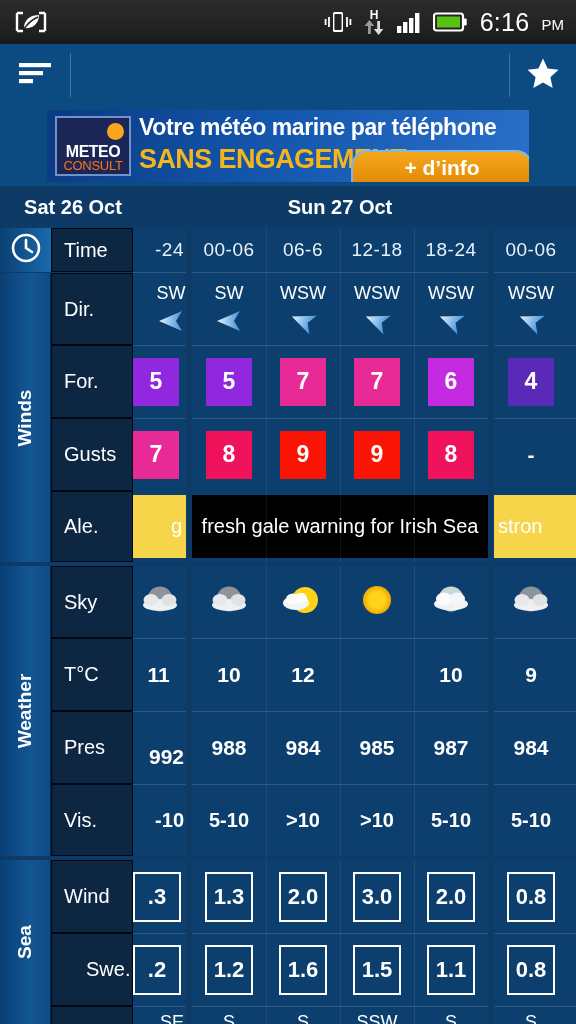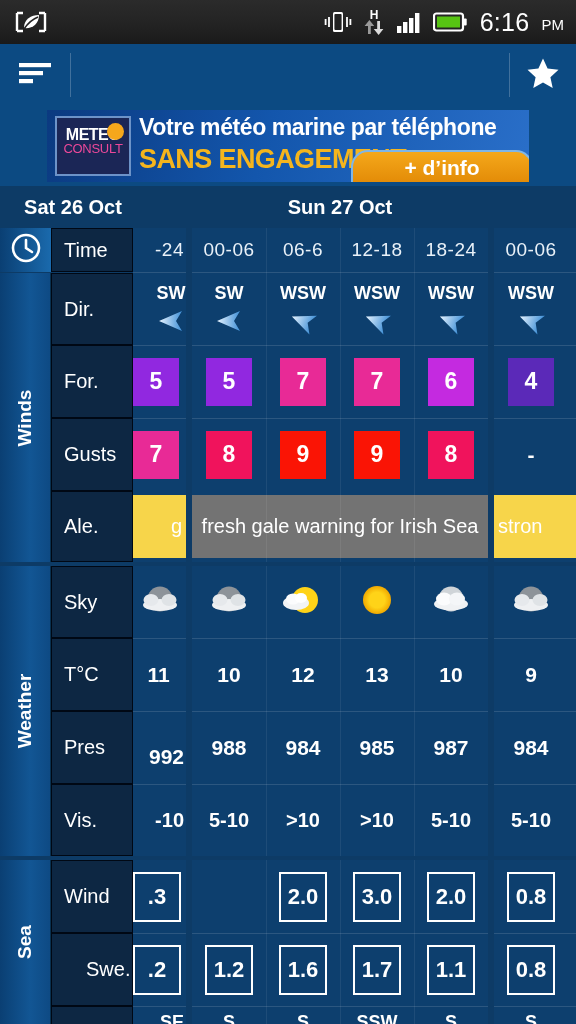--- a/index.html
+++ b/index.html
@@ -47,21 +47,21 @@
     position: relative; width: 482px; height: 72px; overflow: hidden;
     background: linear-gradient(105deg, #0b3a80 0%, #1356ac 45%, #2a6fc9 100%);
   }
   .ad-logo {
     position: absolute; left: 8px; top: 6px; width: 76px; height: 60px;
     background: #1b2656; border: 2px solid #6d93c8;
     display: flex; flex-direction: column; justify-content: flex-end; overflow: hidden;
   }
   .ad-logo-dot { position: absolute; right: 5px; top: 5px; width: 17px; height: 17px; border-radius: 50%; background: #f6a71b; }
   .ad-logo-l1 { color: #fff; font-size: 16px; font-weight: bold; letter-spacing: -.5px; line-height: 15px; text-align: center; }
-  .ad-logo-l2 { color: #ec4899; font-size: 13px; font-weight: 400; letter-spacing: -.3px; line-height: 14px; text-align: center; padding-bottom: 18px; }
+  .ad-logo-l2 { color: #f97316; font-size: 13px; font-weight: 400; letter-spacing: -.3px; line-height: 14px; text-align: center; padding-bottom: 1px; }
   .ad-line1 {
     position: absolute; left: 92px; top: 4px; color: #fff;
     font-size: 23px; font-weight: bold; letter-spacing: -.4px; white-space: nowrap;
   }
   .ad-line2 {
     position: absolute; left: 92px; top: 34px; color: #f5b51d;
     font-size: 27px; font-weight: bold; letter-spacing: -.6px; white-space: nowrap;
   }
   .ad-cta {
     position: absolute; right: -4px; bottom: -2px; width: 182px; height: 34px;
@@ -110,21 +110,21 @@
   .datacell {
     position: absolute;
     display: flex; align-items: center; justify-content: center;
     color: #fff; overflow: hidden;
   }
   .cell-sep { position: absolute; height: 1px; background: rgba(255,255,255,.13); }
 
   .daypanel { position: absolute; background: #0d3f6e; }
 
   .time-txt { font-size: 19px; font-weight: 400; letter-spacing: .5px; color: #e9f1f8; }
-  .dir-txt { font-size: 18px; font-weight: bold; }
+  .dir-txt { font-size: 18px; font-weight: normal; }
   .val-txt { font-size: 21px; font-weight: bold; }
   .vis-txt { font-size: 20px; font-weight: bold; }
 
   .badge {
     width: 46px; height: 48px; display: flex; align-items: center; justify-content: center;
     color: #fff; font-size: 23px; font-weight: bold;
   }
   .seabox {
     width: 48px; height: 50px; border: 2px solid #ffffff;
     display: flex; align-items: center; justify-content: center;
@@ -351,20 +351,23 @@
       </div>
       <div class="datacell" style="left: 192px; width: 74px; top: 410px; height: 73px;">
         <span class="val-txt">10</span>
       </div>
       <div class="datacell" style="left: 192px; width: 74px; top: 483px; height: 73px;">
         <span class="val-txt">988</span>
       </div>
       <div class="datacell" style="left: 192px; width: 74px; top: 556px; height: 72px;">
         <span class="vis-txt">5-10</span>
       </div>
+      <div class="datacell" style="left: 192px; width: 74px; top: 632px; height: 73px;">
+        <div class="seabox">1.3</div>
+      </div>
       <div class="datacell" style="left: 192px; width: 74px; top: 705px; height: 73px;">
         <div class="seabox">1.2</div>
       </div>
       <div class="datacell" style="left: 192px; width: 74px; top: 778px; height: 73px; align-items: flex-start; padding-top: 6px;">
         <span class="dir-txt">S</span>
       </div>
       <div class="datacell" style="left: 266px; width: 74px; top: 0px; height: 44px;">
         <span class="time-txt">06-6</span>
       </div>
       <div class="datacell" style="left: 266px; width: 74px; top: 45px; height: 72px;">
@@ -444,34 +447,31 @@
         <span><svg class="sky-ico" viewBox="0 0 44 44">
             <defs>
               <radialGradient id="sg">
                 <stop offset="55%" stop-color="#ffd318"></stop>
                 <stop offset="100%" stop-color="#f0a800"></stop>
               </radialGradient>
             </defs>
             <circle cx="22" cy="22" r="14" fill="url(#sg)"></circle>
           </svg></span>
       </div>
-      <div class="datacell" style="left: 340px; width: 74px; top: 410px; height: 73px;">
-        <span class="val-txt">13</span>
-      </div>
       <div class="datacell" style="left: 340px; width: 74px; top: 483px; height: 73px;">
         <span class="val-txt">985</span>
       </div>
       <div class="datacell" style="left: 340px; width: 74px; top: 556px; height: 72px;">
         <span class="vis-txt">&gt;10</span>
       </div>
       <div class="datacell" style="left: 340px; width: 74px; top: 632px; height: 73px;">
         <div class="seabox">3.0</div>
       </div>
       <div class="datacell" style="left: 340px; width: 74px; top: 705px; height: 73px;">
-        <div class="seabox">1.7</div>
+        <div class="seabox">1.5</div>
       </div>
       <div class="datacell" style="left: 340px; width: 74px; top: 778px; height: 73px; align-items: flex-start; padding-top: 6px;">
         <span class="dir-txt">SSW</span>
       </div>
       <div class="datacell" style="left: 414px; width: 74px; top: 0px; height: 44px;">
         <span class="time-txt">18-24</span>
       </div>
       <div class="datacell" style="left: 414px; width: 74px; top: 45px; height: 72px;">
         <div style="display: flex; flex-direction: column; align-items: center; gap: 2px;">
           <span class="dir-txt">WSW</span>
@@ -568,21 +568,21 @@
       <div class="datacell" style="left: 494px; width: 74px; top: 705px; height: 73px;">
         <div class="seabox">0.8</div>
       </div>
       <div class="datacell" style="left: 494px; width: 74px; top: 778px; height: 73px; align-items: flex-start; padding-top: 6px;">
         <span class="dir-txt">S</span>
       </div>
       <div class="datacell" style="left: 133px; width: 53px; top: 267px; height: 63px;">
         <div class="alertbox" style="background: rgb(247, 213, 74); justify-content: flex-end;">g</div>
       </div>
       <div class="datacell" style="left: 192px; width: 296px; top: 267px; height: 63px;">
-        <div class="alertbox" style="background: #737373; justify-content: center;">fresh gale warning for Irish Sea</div>
+        <div class="alertbox" style="background: #000000; justify-content: center;">fresh gale warning for Irish Sea</div>
       </div>
       <div class="datacell" style="left: 494px; width: 82px; top: 267px; height: 63px;">
         <div class="alertbox" style="background: rgb(247, 213, 74); justify-content: flex-start;">stron</div>
       </div>
       <div class="cell-sep" style="left: 133px; width: 53px; top: 44px;"></div>
       <div class="cell-sep" style="left: 192px; width: 296px; top: 44px;"></div>
       <div class="cell-sep" style="left: 494px; width: 82px; top: 44px;"></div>
       <div class="cell-sep" style="left: 133px; width: 53px; top: 117px;"></div>
       <div class="cell-sep" style="left: 192px; width: 296px; top: 117px;"></div>
       <div class="cell-sep" style="left: 494px; width: 82px; top: 117px;"></div>

